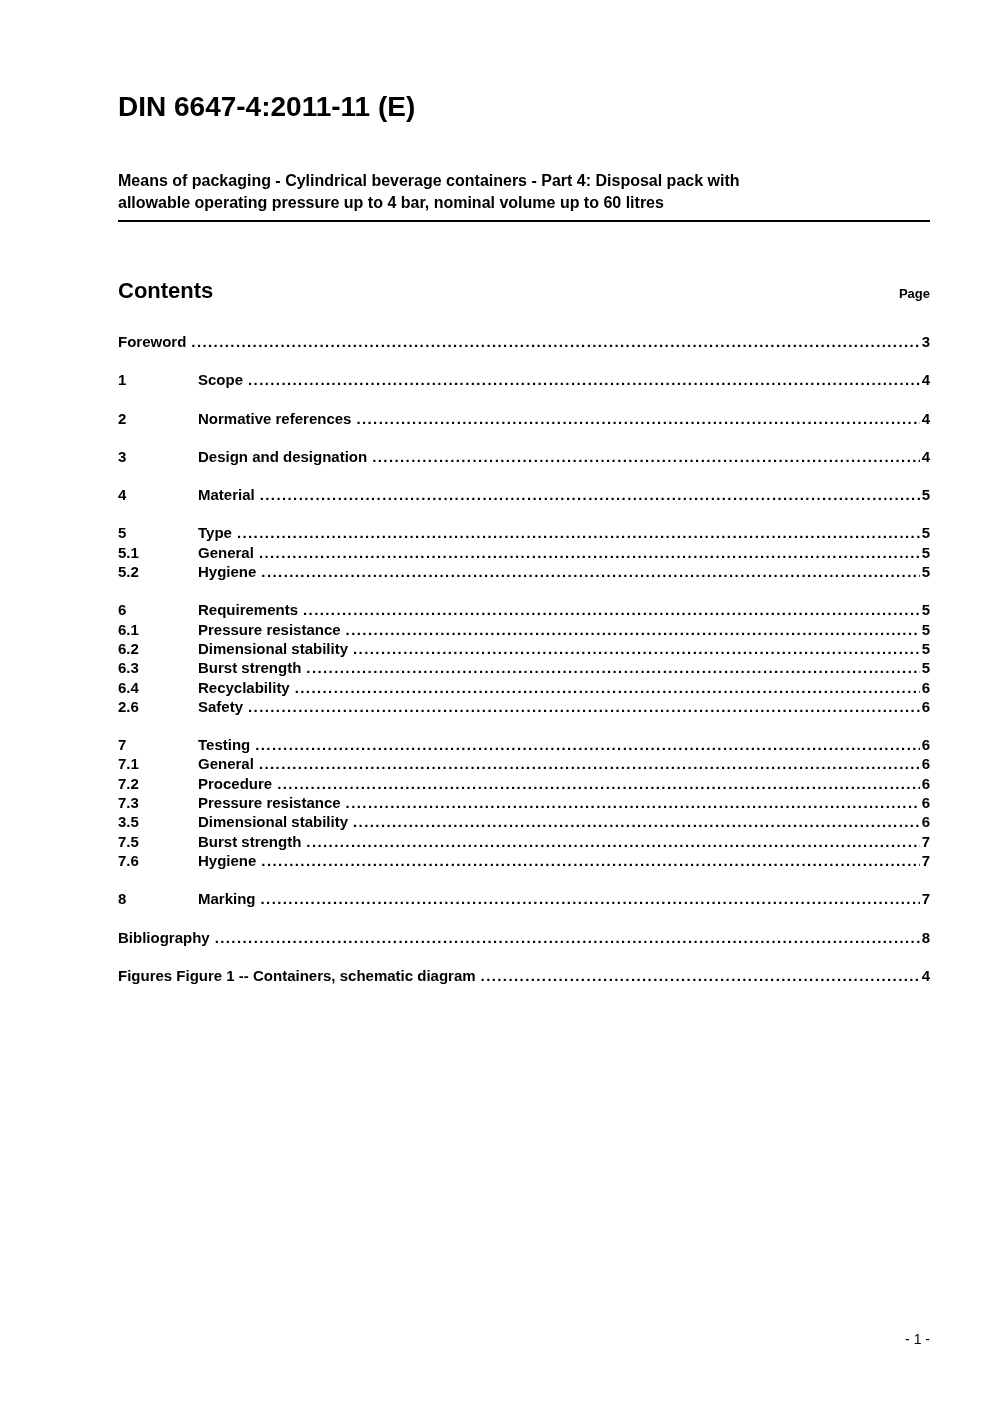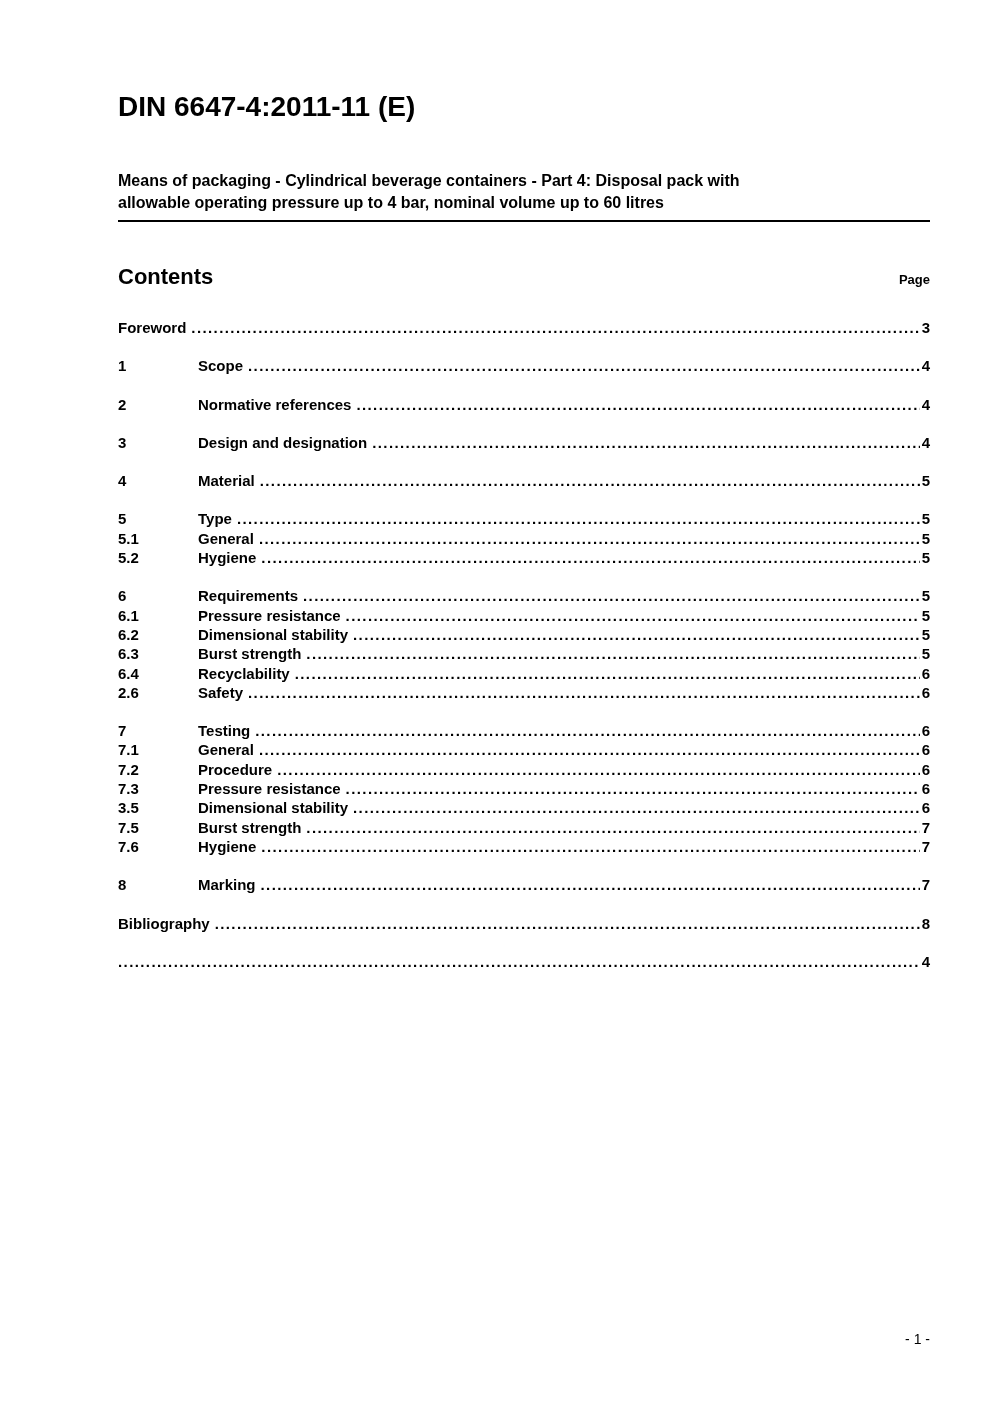--- a/index.html
+++ b/index.html
@@ -27,21 +27,21 @@
   }
   .title-rule {
     border: none;
     border-top: 2.5px solid #000000;
     margin-top: 7px;
   }
   .contents-row {
     display: flex;
     justify-content: space-between;
     align-items: baseline;
-    margin-top: 42px;
+    margin-top: 56px;
   }
   .contents-heading { font-size: 22px; }
   .page-col-label  { font-size: 13px; }
   .toc {
     margin-top: 28px;
     font-size: 15px;
   }
   .toc-row {
     display: flex;
     align-items: center;
@@ -256,20 +256,21 @@
 
   <div class="toc-row gap">
 
     <span class="toc-title">Bibliography</span>
     <span class="toc-leader"></span>
     <span class="toc-page">8</span>
   </div>
 
   <div class="toc-row gap">
 
+    <span class="toc-title">Figures Figure 1 -- Containers, schematic diagram</span>
     <span class="toc-leader"></span>
     <span class="toc-page">4</span>
   </div>
 </div>
 
 </div>
 
 <div class="page-footer">- 1 -</div>
 
 </body></html>

